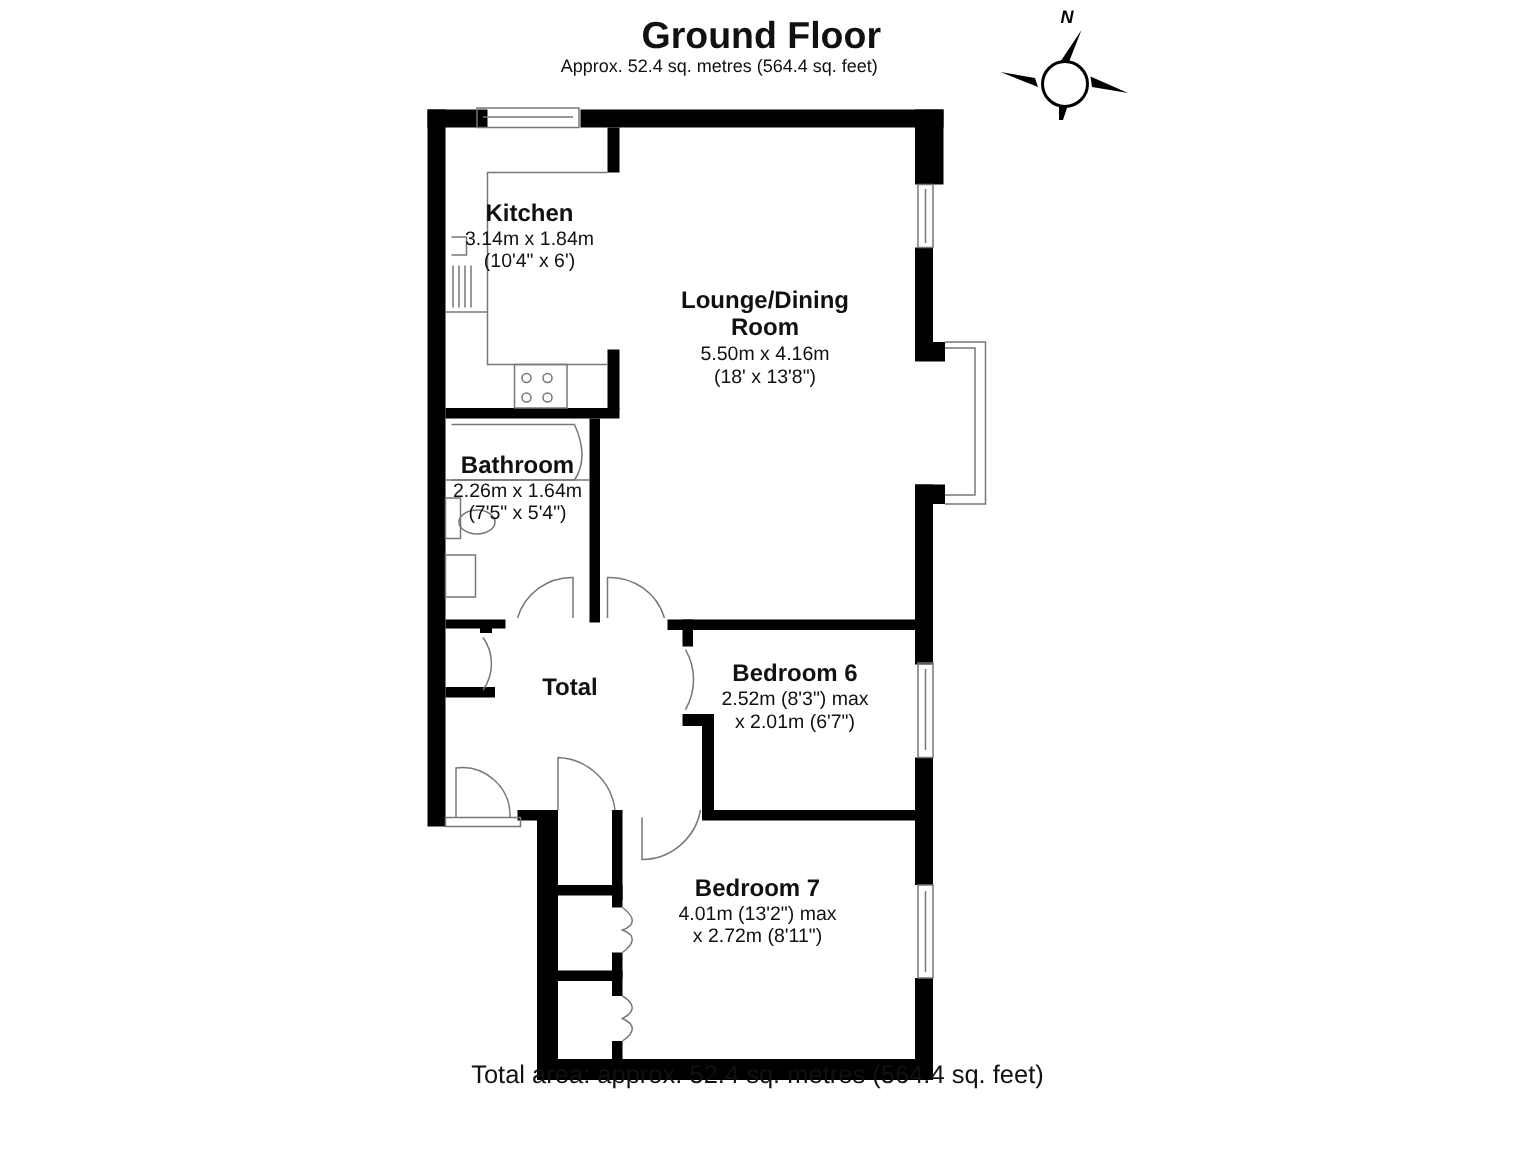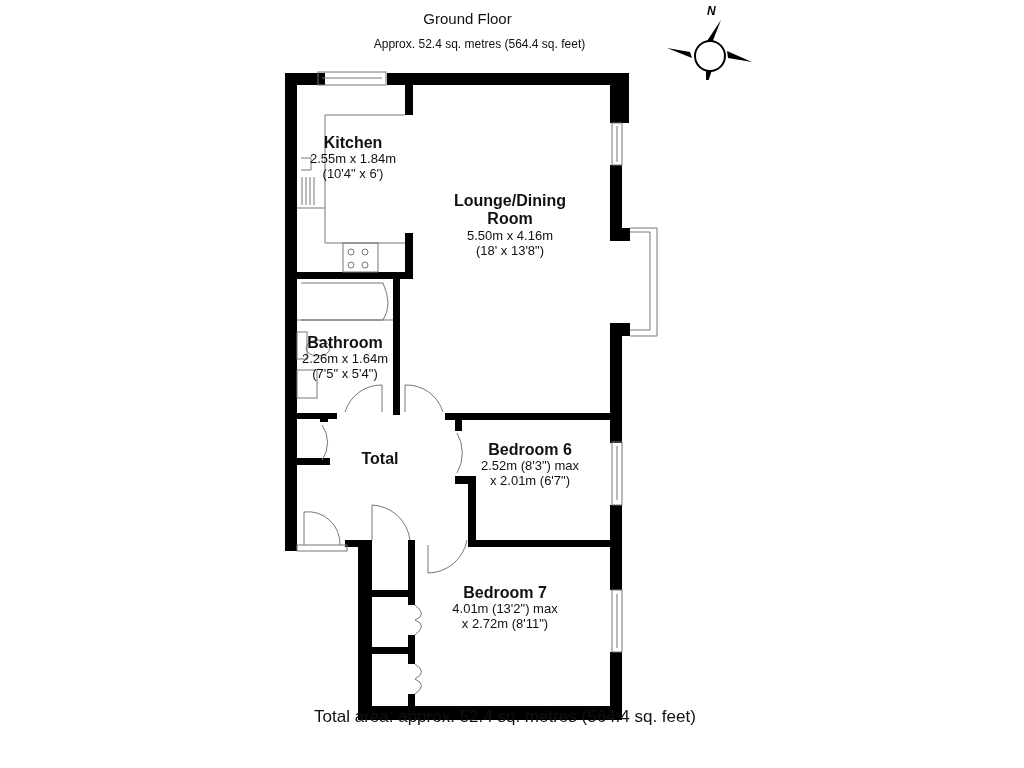--- a/index.html
+++ b/index.html
@@ -1,19 +1,19 @@
 <!DOCTYPE html>
 <html><head>
 <meta charset="utf-8">
 <style>
   html, body { margin: 0; padding: 0; background: #ffffff; }
   body { width: 1024px; height: 768px; position: relative; overflow: hidden;
          font-family: "Liberation Sans", sans-serif; color: #111; }
   .title { position: absolute; left: 0; width: 935px; top: 10px; text-align: center;
-           font-weight: normal; font-size: 15px; }
+           font-weight: bold; font-size: 25px; padding-left: 40px; }
   .subtitle { position: absolute; left: 0; width: 935px; top: 37px; text-align: center;
               font-size: 12px; padding-left: 12px; }
   .footer { position: absolute; left: 0; width: 1010px; top: 707px; text-align: center;
             font-size: 17px; }
   svg.plan { position: absolute; left: 0; top: 0; }
   .label { position: absolute; text-align: center; line-height: 1.15; }
   .label .name { font-weight: bold; font-size: 16px; display: block; }
   .label .dim { font-size: 13px; display: block; }
   .compass { position: absolute; left: 660px; top: 0px; }
 </style>
@@ -121,32 +121,32 @@
     <rect x="612" y="442" width="10" height="63"></rect>
     <line x1="617" y1="446" x2="617" y2="500"></line>
 
     <rect x="612" y="590" width="10" height="62"></rect>
     <line x1="617" y1="594" x2="617" y2="648"></line>
   </g>
 </svg>
 
 <div class="label" style="left:293px; top:134px; width:120px;">
   <span class="name">Kitchen</span>
-  <span class="dim">2.55m x 1.84m</span>
+  <span class="dim">3.14m x 1.84m</span>
   <span class="dim">(10'4" x 6')</span>
 </div>
 
 <div class="label" style="left:430px; top:168px; width:160px;margin-top:24px;">
   <span class="name">Lounge/Dining</span>
   <span class="name">Room</span>
   <span class="dim">5.50m x 4.16m</span>
   <span class="dim">(18' x 13'8")</span>
 </div>
 
-<div class="label" style="left:290px; top:302px; width:110px;margin-top:32px;">
+<div class="label" style="left:290px; top:302px; width:110px;">
   <span class="name">Bathroom</span>
   <span class="dim">2.26m x 1.64m</span>
   <span class="dim">(7'5" x 5'4")</span>
 </div>
 
 <div class="label" style="left:345px; top:450px; width:70px;">
   <span class="name">Total</span>
 </div>
 
 <div class="label" style="left:465px; top:441px; width:130px;">

